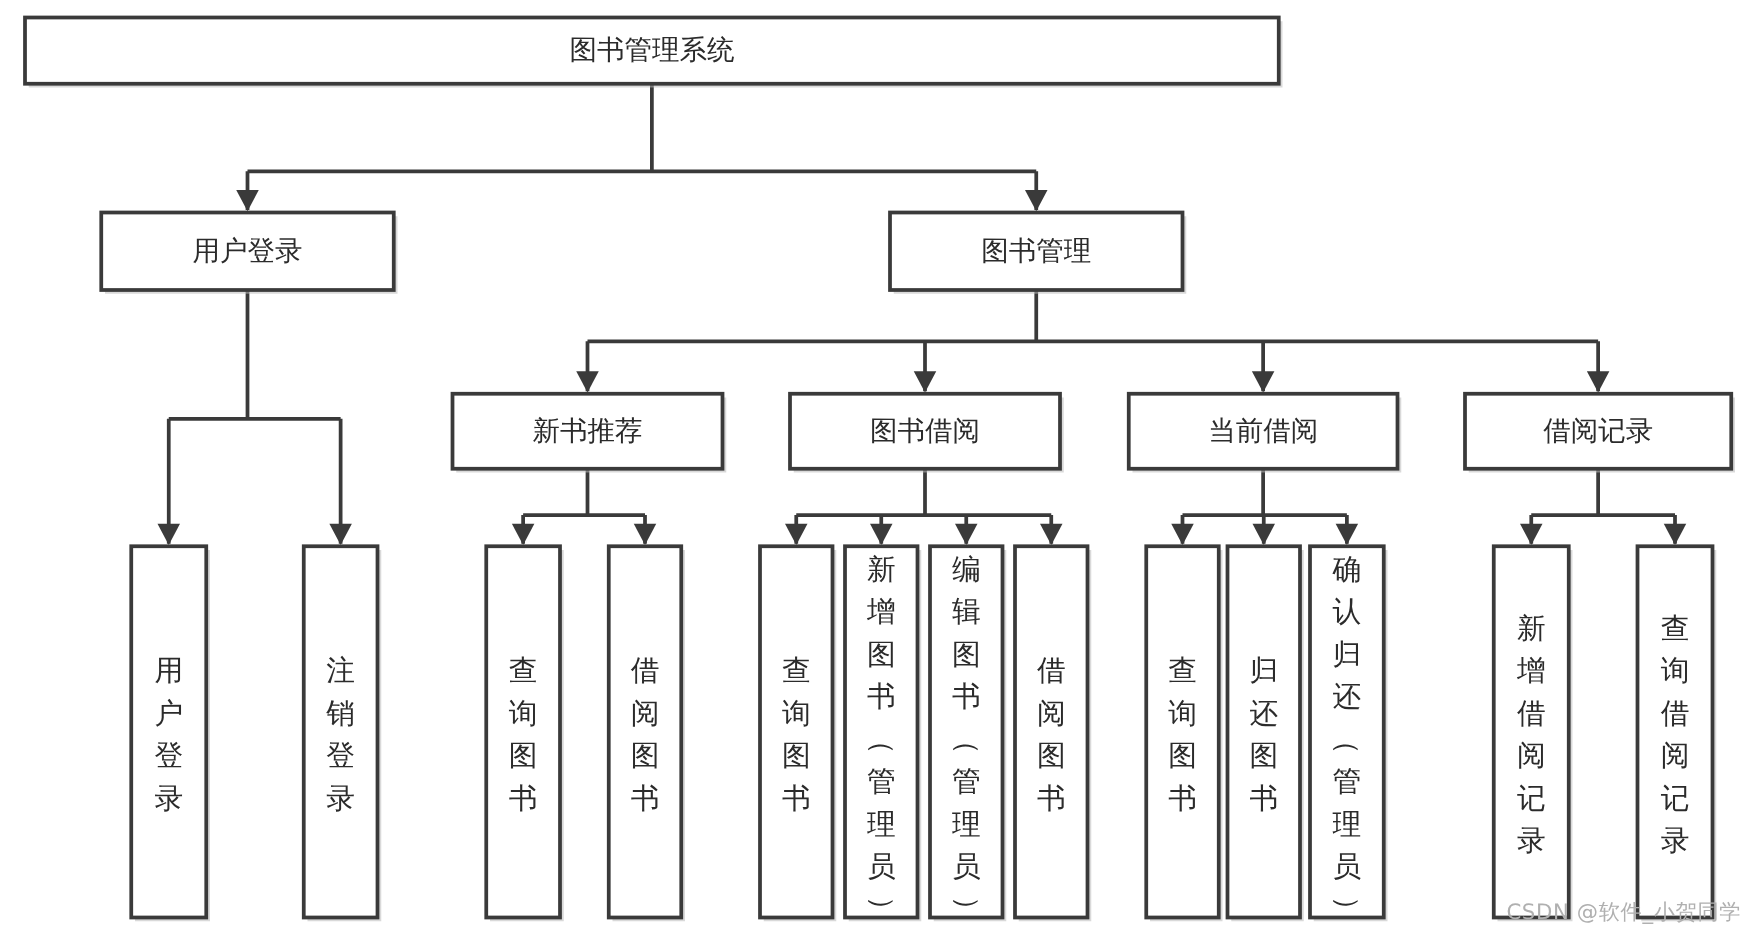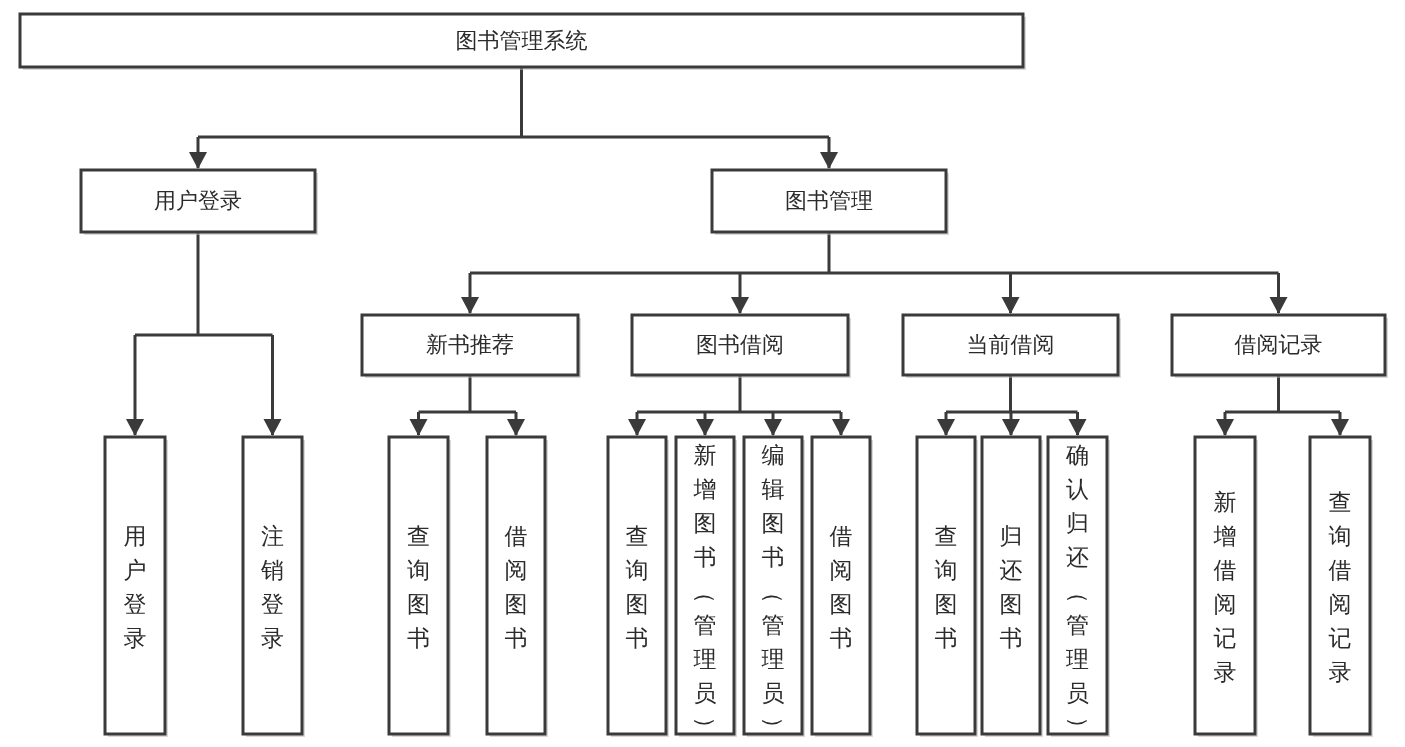--- a/index.html
+++ b/index.html
@@ -308,13 +308,14 @@
             <text x="1340" y="510.02" class="node-label-v-char">查</text>
             <text x="1340" y="544.02" class="node-label-v-char">询</text>
             <text x="1340" y="578.02" class="node-label-v-char">借</text>
             <text x="1340" y="612.02" class="node-label-v-char">阅</text>
             <text x="1340" y="646.02" class="node-label-v-char">记</text>
             <text x="1340" y="680.02" class="node-label-v-char">录</text>
           </g>
         </g>
       </g>
   </svg>
+  <div class="watermark">CSDN @软件_小贺同学</div>
 </div>
 
 </body></html>

